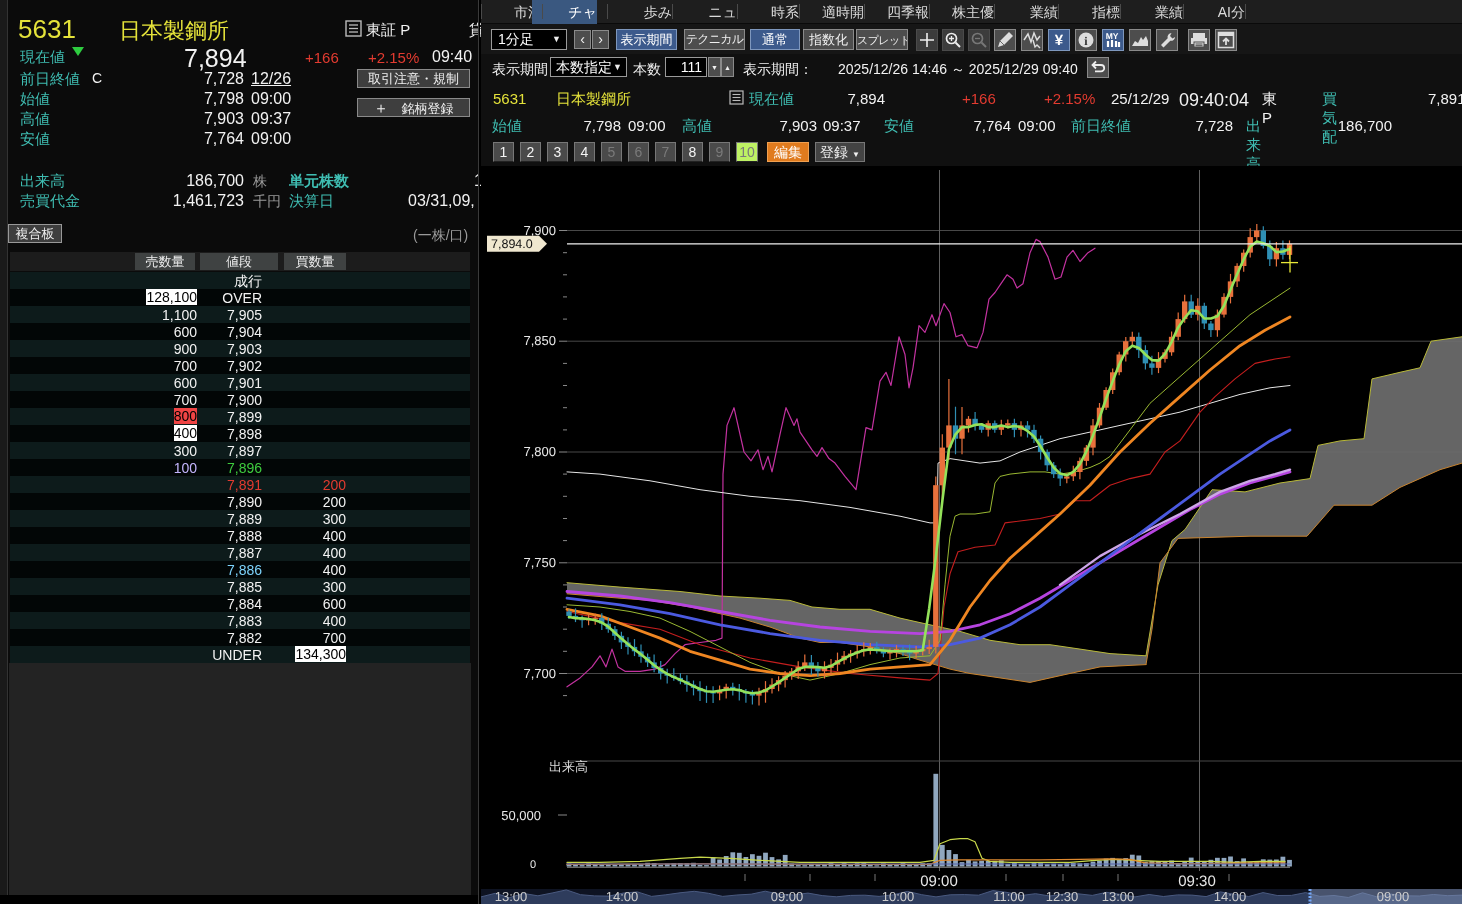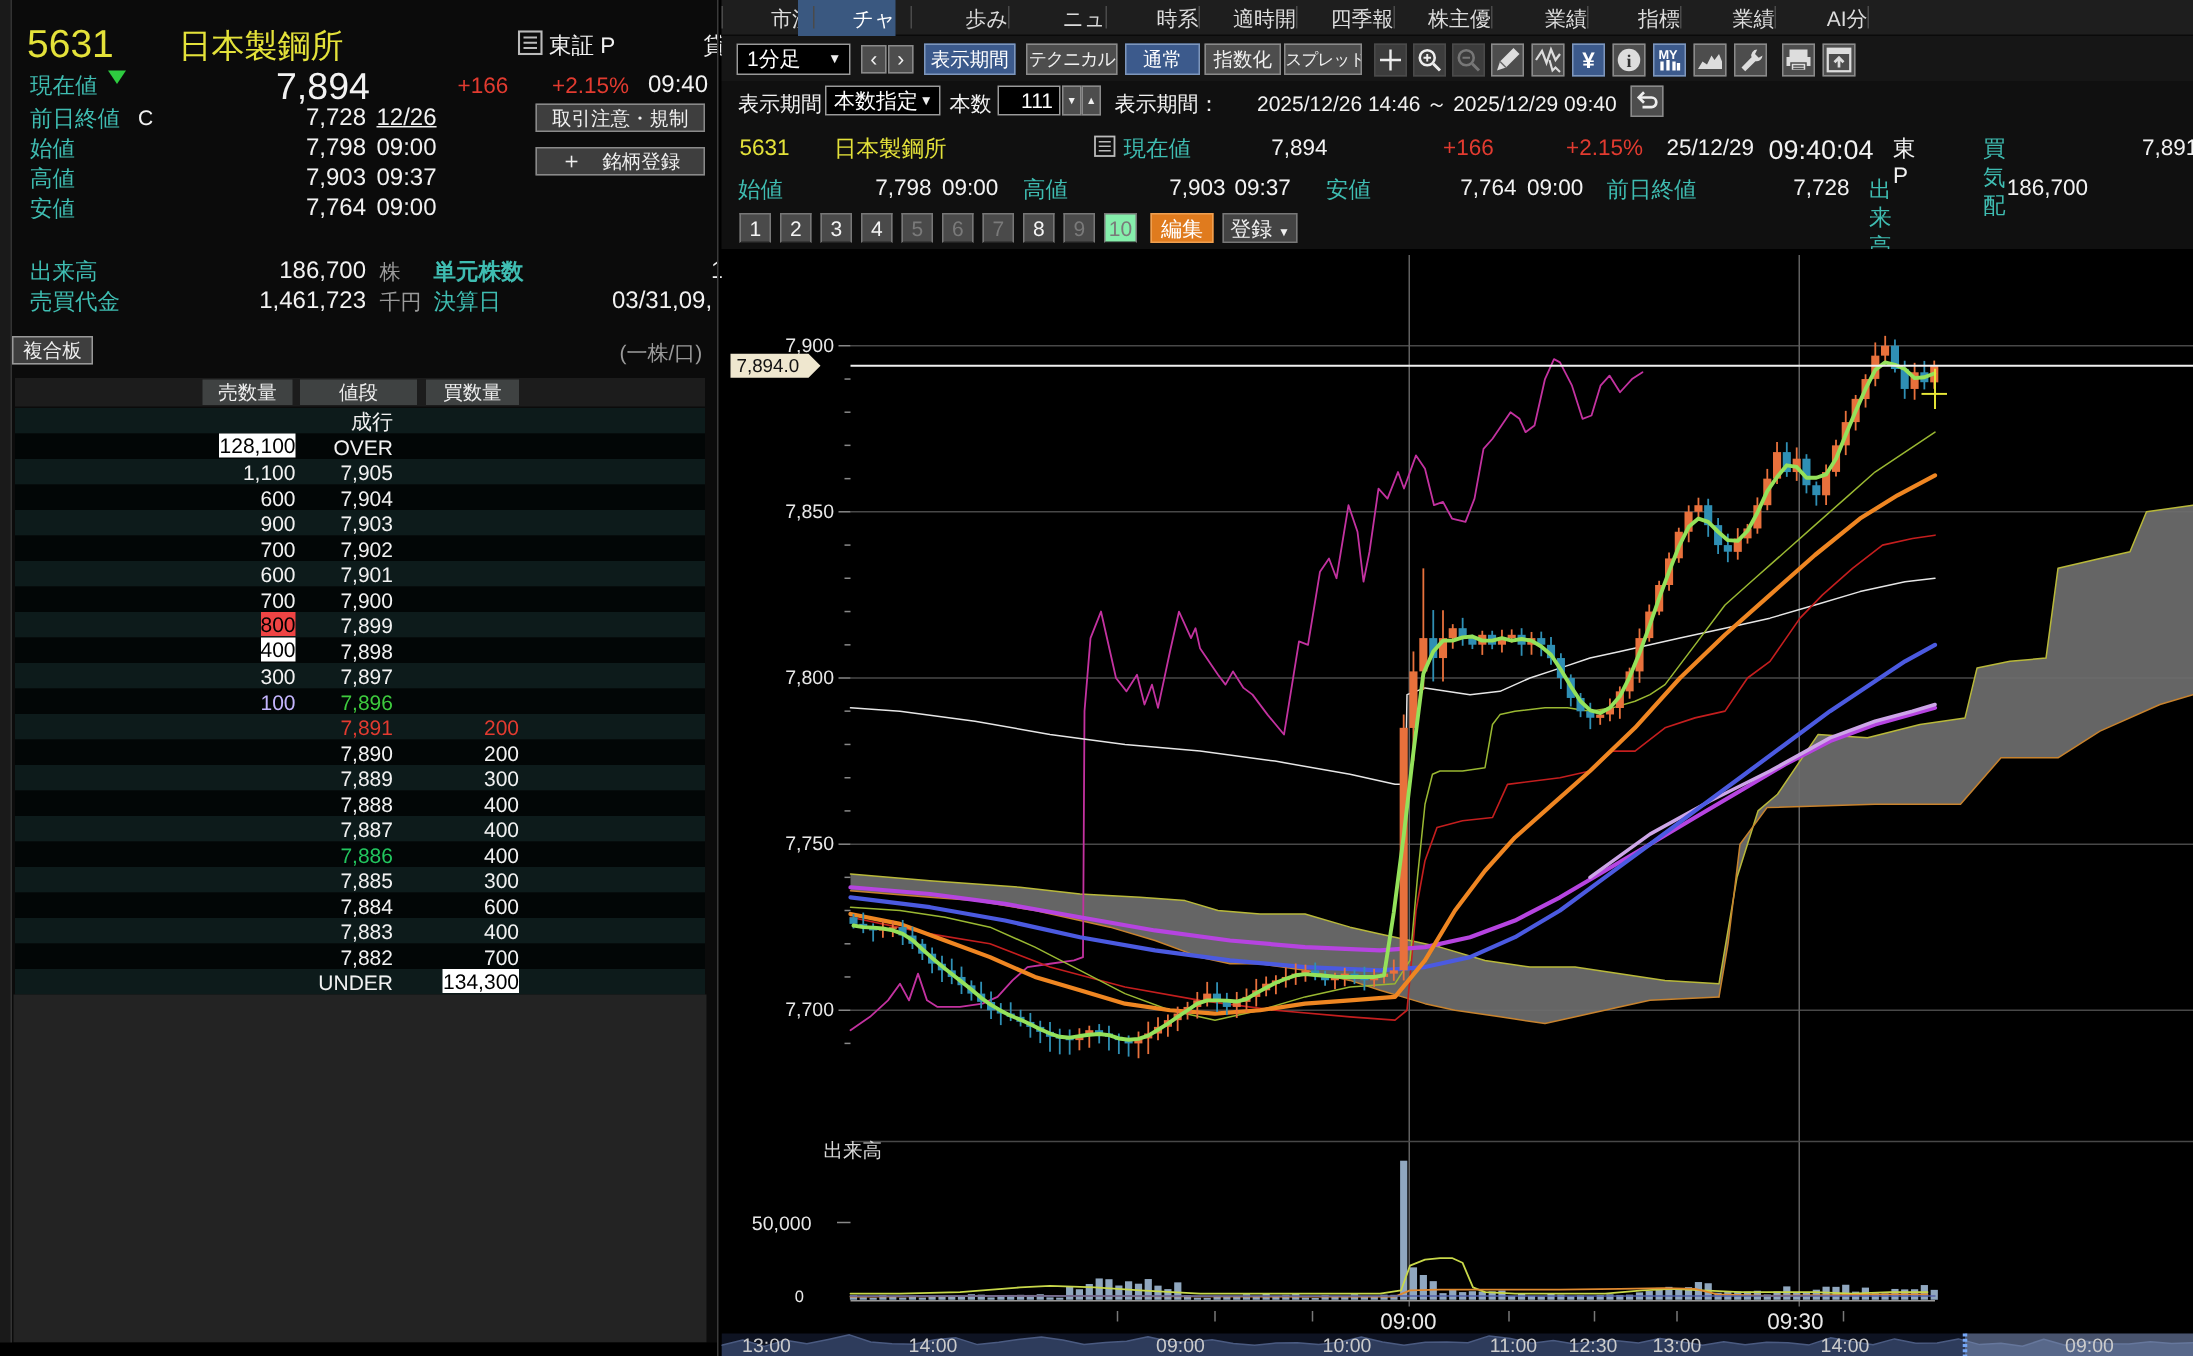--- a/index.html
+++ b/index.html
@@ -112,21 +112,21 @@
 <div class="abs" style="left:10px;top:509.6px;width:460px;height:17.0px;background:#0d1b1b;"></div>
 <div class="abs" style="left:182px;top:510.6px;width:80px;font-size:14px;color:#f2f2f2;text-align:right;">7,889</div>
 <div class="abs" style="left:265px;top:510.6px;width:81px;font-size:14px;color:#f2f2f2;text-align:right;">300</div>
 <div class="abs" style="left:10px;top:526.6px;width:460px;height:17.0px;background:#020606;"></div>
 <div class="abs" style="left:182px;top:527.6px;width:80px;font-size:14px;color:#f2f2f2;text-align:right;">7,888</div>
 <div class="abs" style="left:265px;top:527.6px;width:81px;font-size:14px;color:#f2f2f2;text-align:right;">400</div>
 <div class="abs" style="left:10px;top:543.6px;width:460px;height:17.0px;background:#0d1b1b;"></div>
 <div class="abs" style="left:182px;top:544.6px;width:80px;font-size:14px;color:#f2f2f2;text-align:right;">7,887</div>
 <div class="abs" style="left:265px;top:544.6px;width:81px;font-size:14px;color:#f2f2f2;text-align:right;">400</div>
 <div class="abs" style="left:10px;top:560.6px;width:460px;height:17.0px;background:#020606;"></div>
-<div class="abs" style="left:182px;top:561.6px;width:80px;font-size:14px;color:#22c55e;text-align:right;">7,886</div>
+<div class="abs" style="left:182px;top:561.6px;width:80px;font-size:14px;color:#7dd3fc;text-align:right;">7,886</div>
 <div class="abs" style="left:265px;top:561.6px;width:81px;font-size:14px;color:#f2f2f2;text-align:right;">400</div>
 <div class="abs" style="left:10px;top:577.6px;width:460px;height:17.0px;background:#0d1b1b;"></div>
 <div class="abs" style="left:182px;top:578.6px;width:80px;font-size:14px;color:#f2f2f2;text-align:right;">7,885</div>
 <div class="abs" style="left:265px;top:578.6px;width:81px;font-size:14px;color:#f2f2f2;text-align:right;">300</div>
 <div class="abs" style="left:10px;top:594.6px;width:460px;height:17.0px;background:#020606;"></div>
 <div class="abs" style="left:182px;top:595.6px;width:80px;font-size:14px;color:#f2f2f2;text-align:right;">7,884</div>
 <div class="abs" style="left:265px;top:595.6px;width:81px;font-size:14px;color:#f2f2f2;text-align:right;">600</div>
 <div class="abs" style="left:10px;top:611.6px;width:460px;height:17.0px;background:#0d1b1b;"></div>
 <div class="abs" style="left:182px;top:612.6px;width:80px;font-size:14px;color:#f2f2f2;text-align:right;">7,883</div>
 <div class="abs" style="left:265px;top:612.6px;width:81px;font-size:14px;color:#f2f2f2;text-align:right;">400</div>
@@ -269,21 +269,21 @@
 <div class="abs wh" style="left:1300px;top:117px;width:92px;font-size:15px;text-align:right;">186,700</div>
 <div class="abs" style="left:493px;top:142px;width:21px;height:20px;background:#4a4a4a;border:1px solid #777;border-bottom-color:#222;color:#f5f5f5;font-size:14px;text-align:center;line-height:18px;">1</div>
 <div class="abs" style="left:520px;top:142px;width:21px;height:20px;background:#4a4a4a;border:1px solid #777;border-bottom-color:#222;color:#f5f5f5;font-size:14px;text-align:center;line-height:18px;">2</div>
 <div class="abs" style="left:547px;top:142px;width:21px;height:20px;background:#4a4a4a;border:1px solid #777;border-bottom-color:#222;color:#f5f5f5;font-size:14px;text-align:center;line-height:18px;">3</div>
 <div class="abs" style="left:574px;top:142px;width:21px;height:20px;background:#4a4a4a;border:1px solid #777;border-bottom-color:#222;color:#f5f5f5;font-size:14px;text-align:center;line-height:18px;">4</div>
 <div class="abs" style="left:601px;top:142px;width:21px;height:20px;background:#4a4a4a;border:1px solid #777;border-bottom-color:#222;color:#7a7a7a;font-size:14px;text-align:center;line-height:18px;">5</div>
 <div class="abs" style="left:628px;top:142px;width:21px;height:20px;background:#4a4a4a;border:1px solid #777;border-bottom-color:#222;color:#7a7a7a;font-size:14px;text-align:center;line-height:18px;">6</div>
 <div class="abs" style="left:655px;top:142px;width:21px;height:20px;background:#4a4a4a;border:1px solid #777;border-bottom-color:#222;color:#7a7a7a;font-size:14px;text-align:center;line-height:18px;">7</div>
 <div class="abs" style="left:682px;top:142px;width:21px;height:20px;background:#4a4a4a;border:1px solid #777;border-bottom-color:#222;color:#f5f5f5;font-size:14px;text-align:center;line-height:18px;">8</div>
 <div class="abs" style="left:709px;top:142px;width:21px;height:20px;background:#4a4a4a;border:1px solid #777;border-bottom-color:#222;color:#7a7a7a;font-size:14px;text-align:center;line-height:18px;">9</div>
-<div class="abs" style="left:736px;top:142px;width:22px;height:20px;background:#86efac;border:1px solid #777;border-bottom-color:#222;color:#7a7a7a;font-size:14px;text-align:center;line-height:18px;">10</div>
+<div class="abs" style="left:736px;top:142px;width:22px;height:20px;background:#bef264;border:1px solid #777;border-bottom-color:#222;color:#7a7a7a;font-size:14px;text-align:center;line-height:18px;">10</div>
 <div class="abs" style="left:767px;top:142px;width:42px;height:20px;background:#e07b1e;border:1px solid #f0a050;color:#fff;font-size:14px;text-align:center;line-height:18px;">編集</div>
 <div class="abs" style="left:815px;top:142px;width:50px;height:20px;background:#434343;border:1px solid #777;color:#f0f0f0;font-size:14px;text-align:center;line-height:18px;">登録 <span style="font-size:8px;">▼</span></div>
 <svg class="abs" style="left:481px;top:166px;" width="981" height="738" viewBox="481 166 981 738">
 <rect x="481" y="166" width="981" height="738" fill="#000"></rect>
 <line x1="567" y1="230.5" x2="1462" y2="230.5" stroke="#484848" stroke-width="1"></line>
 <line x1="567" y1="341.2" x2="1462" y2="341.2" stroke="#484848" stroke-width="1"></line>
 <line x1="567" y1="452.0" x2="1462" y2="452.0" stroke="#484848" stroke-width="1"></line>
 <line x1="567" y1="562.8" x2="1462" y2="562.8" stroke="#484848" stroke-width="1"></line>
 <line x1="567" y1="673.5" x2="1462" y2="673.5" stroke="#484848" stroke-width="1"></line>
 <line x1="939.5" y1="170" x2="939.5" y2="871" stroke="#606060" stroke-width="1"></line>

